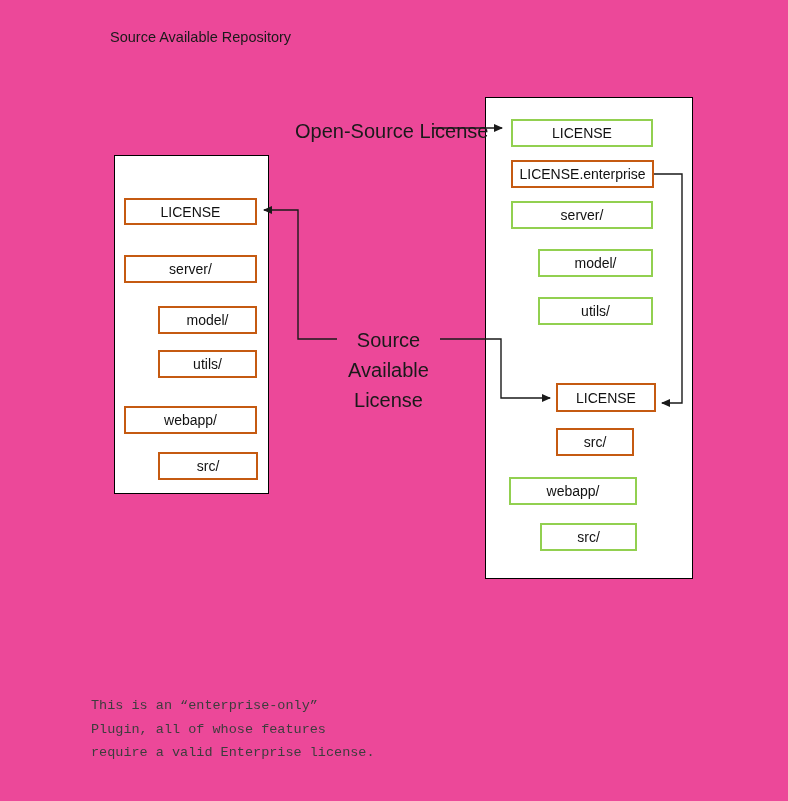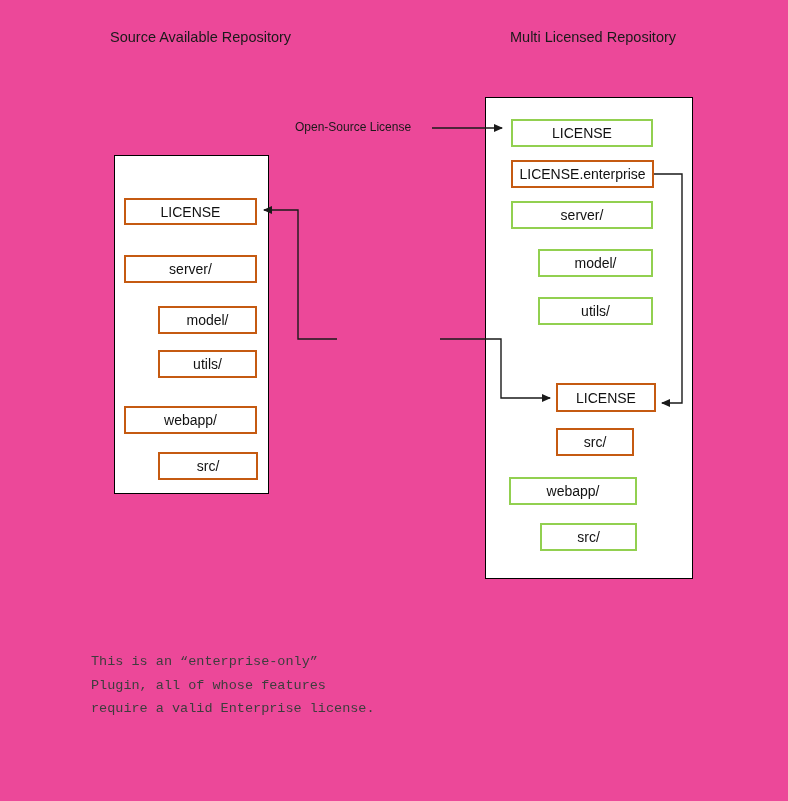--- a/index.html
+++ b/index.html
@@ -36,32 +36,33 @@
     align-items: center;
     justify-content: center;
     font-size: 14px;
     color: #111111;
     white-space: nowrap;
   }
   .sa { border-color: var(--source-available-border, #C55A11); }
   .os { border-color: var(--open-source-border, #92D050); }
   .conn-label {
     position: absolute;
-    font-size: 12px;
+    font-size: 20px;
     color: #1a1a1a;
     white-space: pre-line;
   }
   #src-avail-label { text-align: center; line-height: 30px; }
   .note {
     position: absolute;
     font-family: "Liberation Mono", "DejaVu Sans Mono", monospace;
     font-size: 13.5px;
     line-height: 23.5px;
     color: #3d3d3d;
     white-space: pre-line;
+    margin-top: 44px;
   }
   #connector-layer {
     position: absolute;
     left: 0; top: 0;
     pointer-events: none;
   }
   #connector-layer polyline {
     fill: none;
     stroke: var(--connector, #1a1a1a);
     stroke-width: 1.4;
@@ -69,21 +70,20 @@
   #connector-layer marker path {
     fill: var(--connector, #1a1a1a);
   }
 </style>
 </head>
 <body>
 
 <div id="canvas">
 
   <div class="repo-title" style="left:110px;top:29px">Source Available Repository</div>
-  <div class="repo-title" style="left:510px;top:29px">Multi Licensed Repository</div>
 
   <div class="outer-box" style="left:114px;top:155px;width:155px;height:339px"></div>
 
   <div class="fbox sa" style="left:124px;top:198px;width:133px;height:27px">LICENSE</div>
   <div class="fbox sa" style="left:124px;top:255px;width:133px;height:28px">server/</div>
   <div class="fbox sa" style="left:158px;top:306px;width:99px;height:28px">model/</div>
   <div class="fbox sa" style="left:158px;top:350px;width:99px;height:28px">utils/</div>
   <div class="fbox sa" style="left:124px;top:406px;width:133px;height:28px">webapp/</div>
   <div class="fbox sa" style="left:158px;top:452px;width:100px;height:28px">src/</div>
 
@@ -93,20 +93,22 @@
   <div class="fbox sa" style="left:511px;top:160px;width:143px;height:28px">LICENSE.enterprise</div>
   <div class="fbox os" style="left:511px;top:201px;width:142px;height:28px">server/</div>
   <div class="fbox os" style="left:538px;top:249px;width:115px;height:28px">model/</div>
   <div class="fbox os" style="left:538px;top:297px;width:115px;height:28px">utils/</div>
   <div class="fbox sa" style="left:556px;top:383px;width:100px;height:29px">LICENSE</div>
   <div class="fbox sa" style="left:556px;top:428px;width:78px;height:28px">src/</div>
   <div class="fbox os" style="left:509px;top:477px;width:128px;height:28px">webapp/</div>
   <div class="fbox os" style="left:540px;top:523px;width:97px;height:28px">src/</div>
 
   <div class="conn-label" style="left:295px;top:120px">Open-Source License</div>
+  <div class="conn-label" id="src-avail-label" style="left:337px;top:325px;width:103px">Source Available
+License</div>
 
   <svg id="connector-layer" width="788" height="801" viewBox="0 0 788 801">
     <defs>
       <marker id="arrowhead" markerWidth="9" markerHeight="8" refX="8" refY="4" orient="auto" markerUnits="userSpaceOnUse">
         <path d="M0,0 L9,4 L0,8 Z"></path>
       </marker>
     </defs>
     <polyline points="432,128 502,128" marker-end="url(#arrowhead)"></polyline>
     <polyline points="337,339 298,339 298,210 264,210" marker-end="url(#arrowhead)"></polyline>
     <polyline points="440,339 501,339 501,398 550,398" marker-end="url(#arrowhead)"></polyline>

